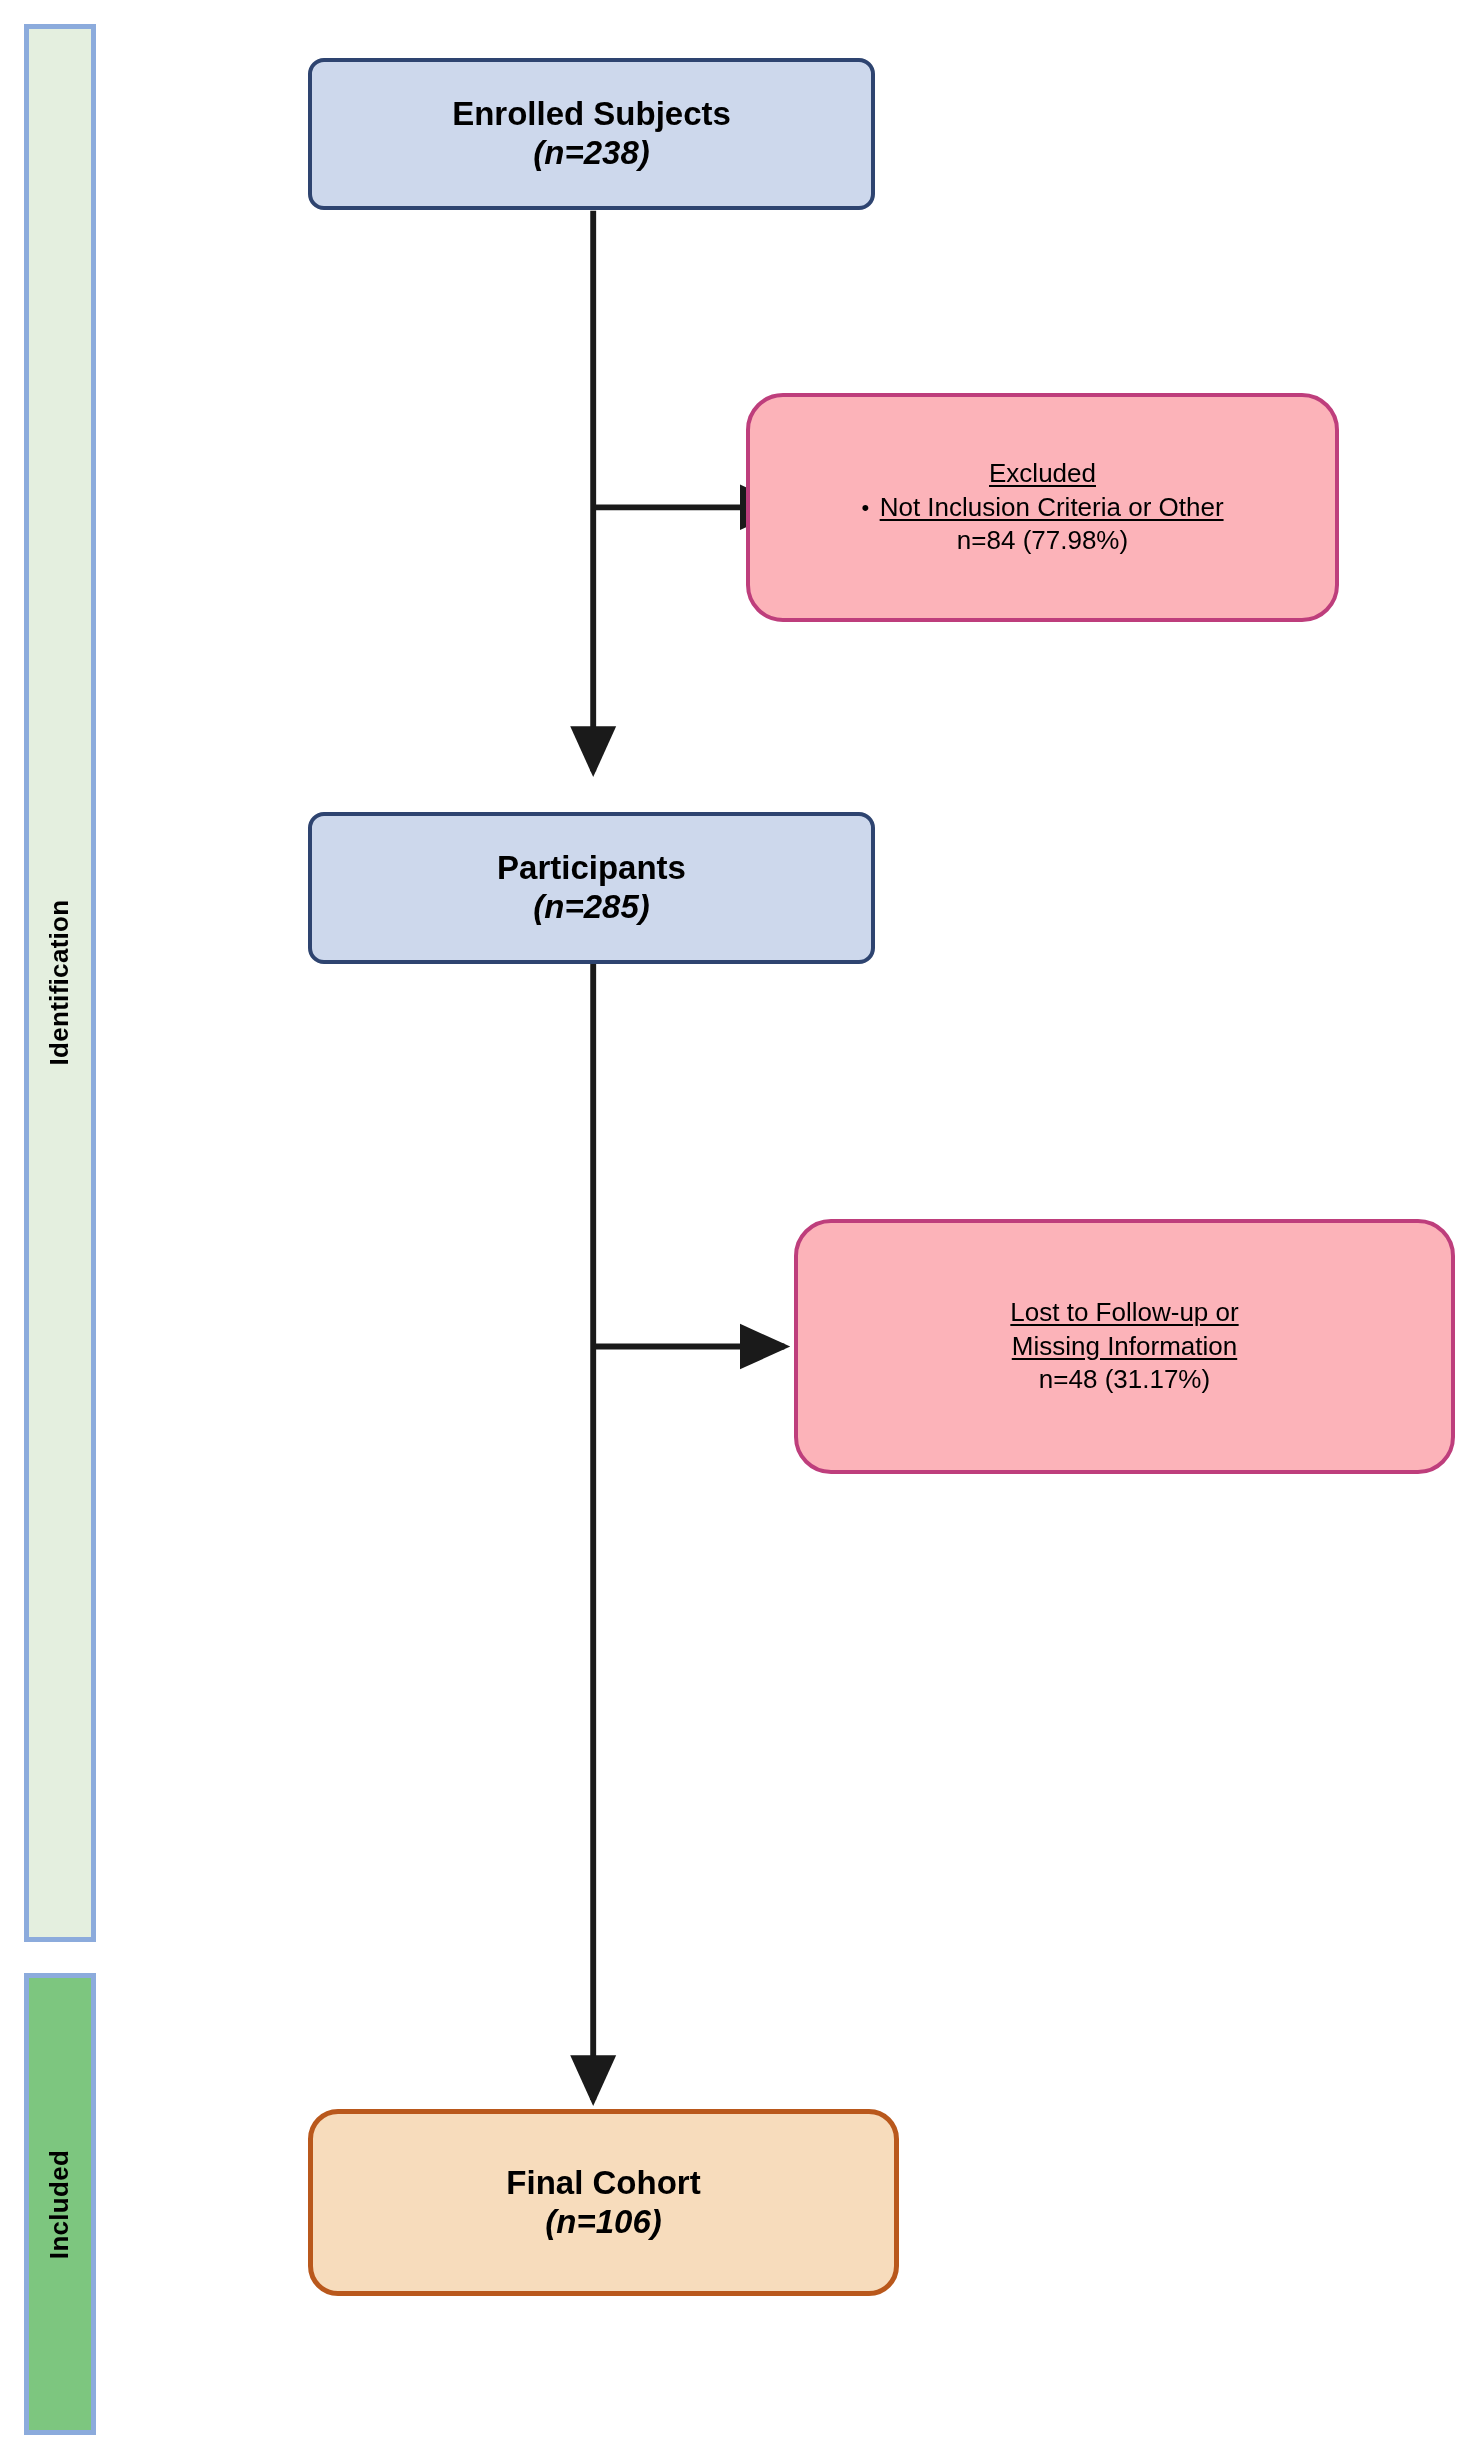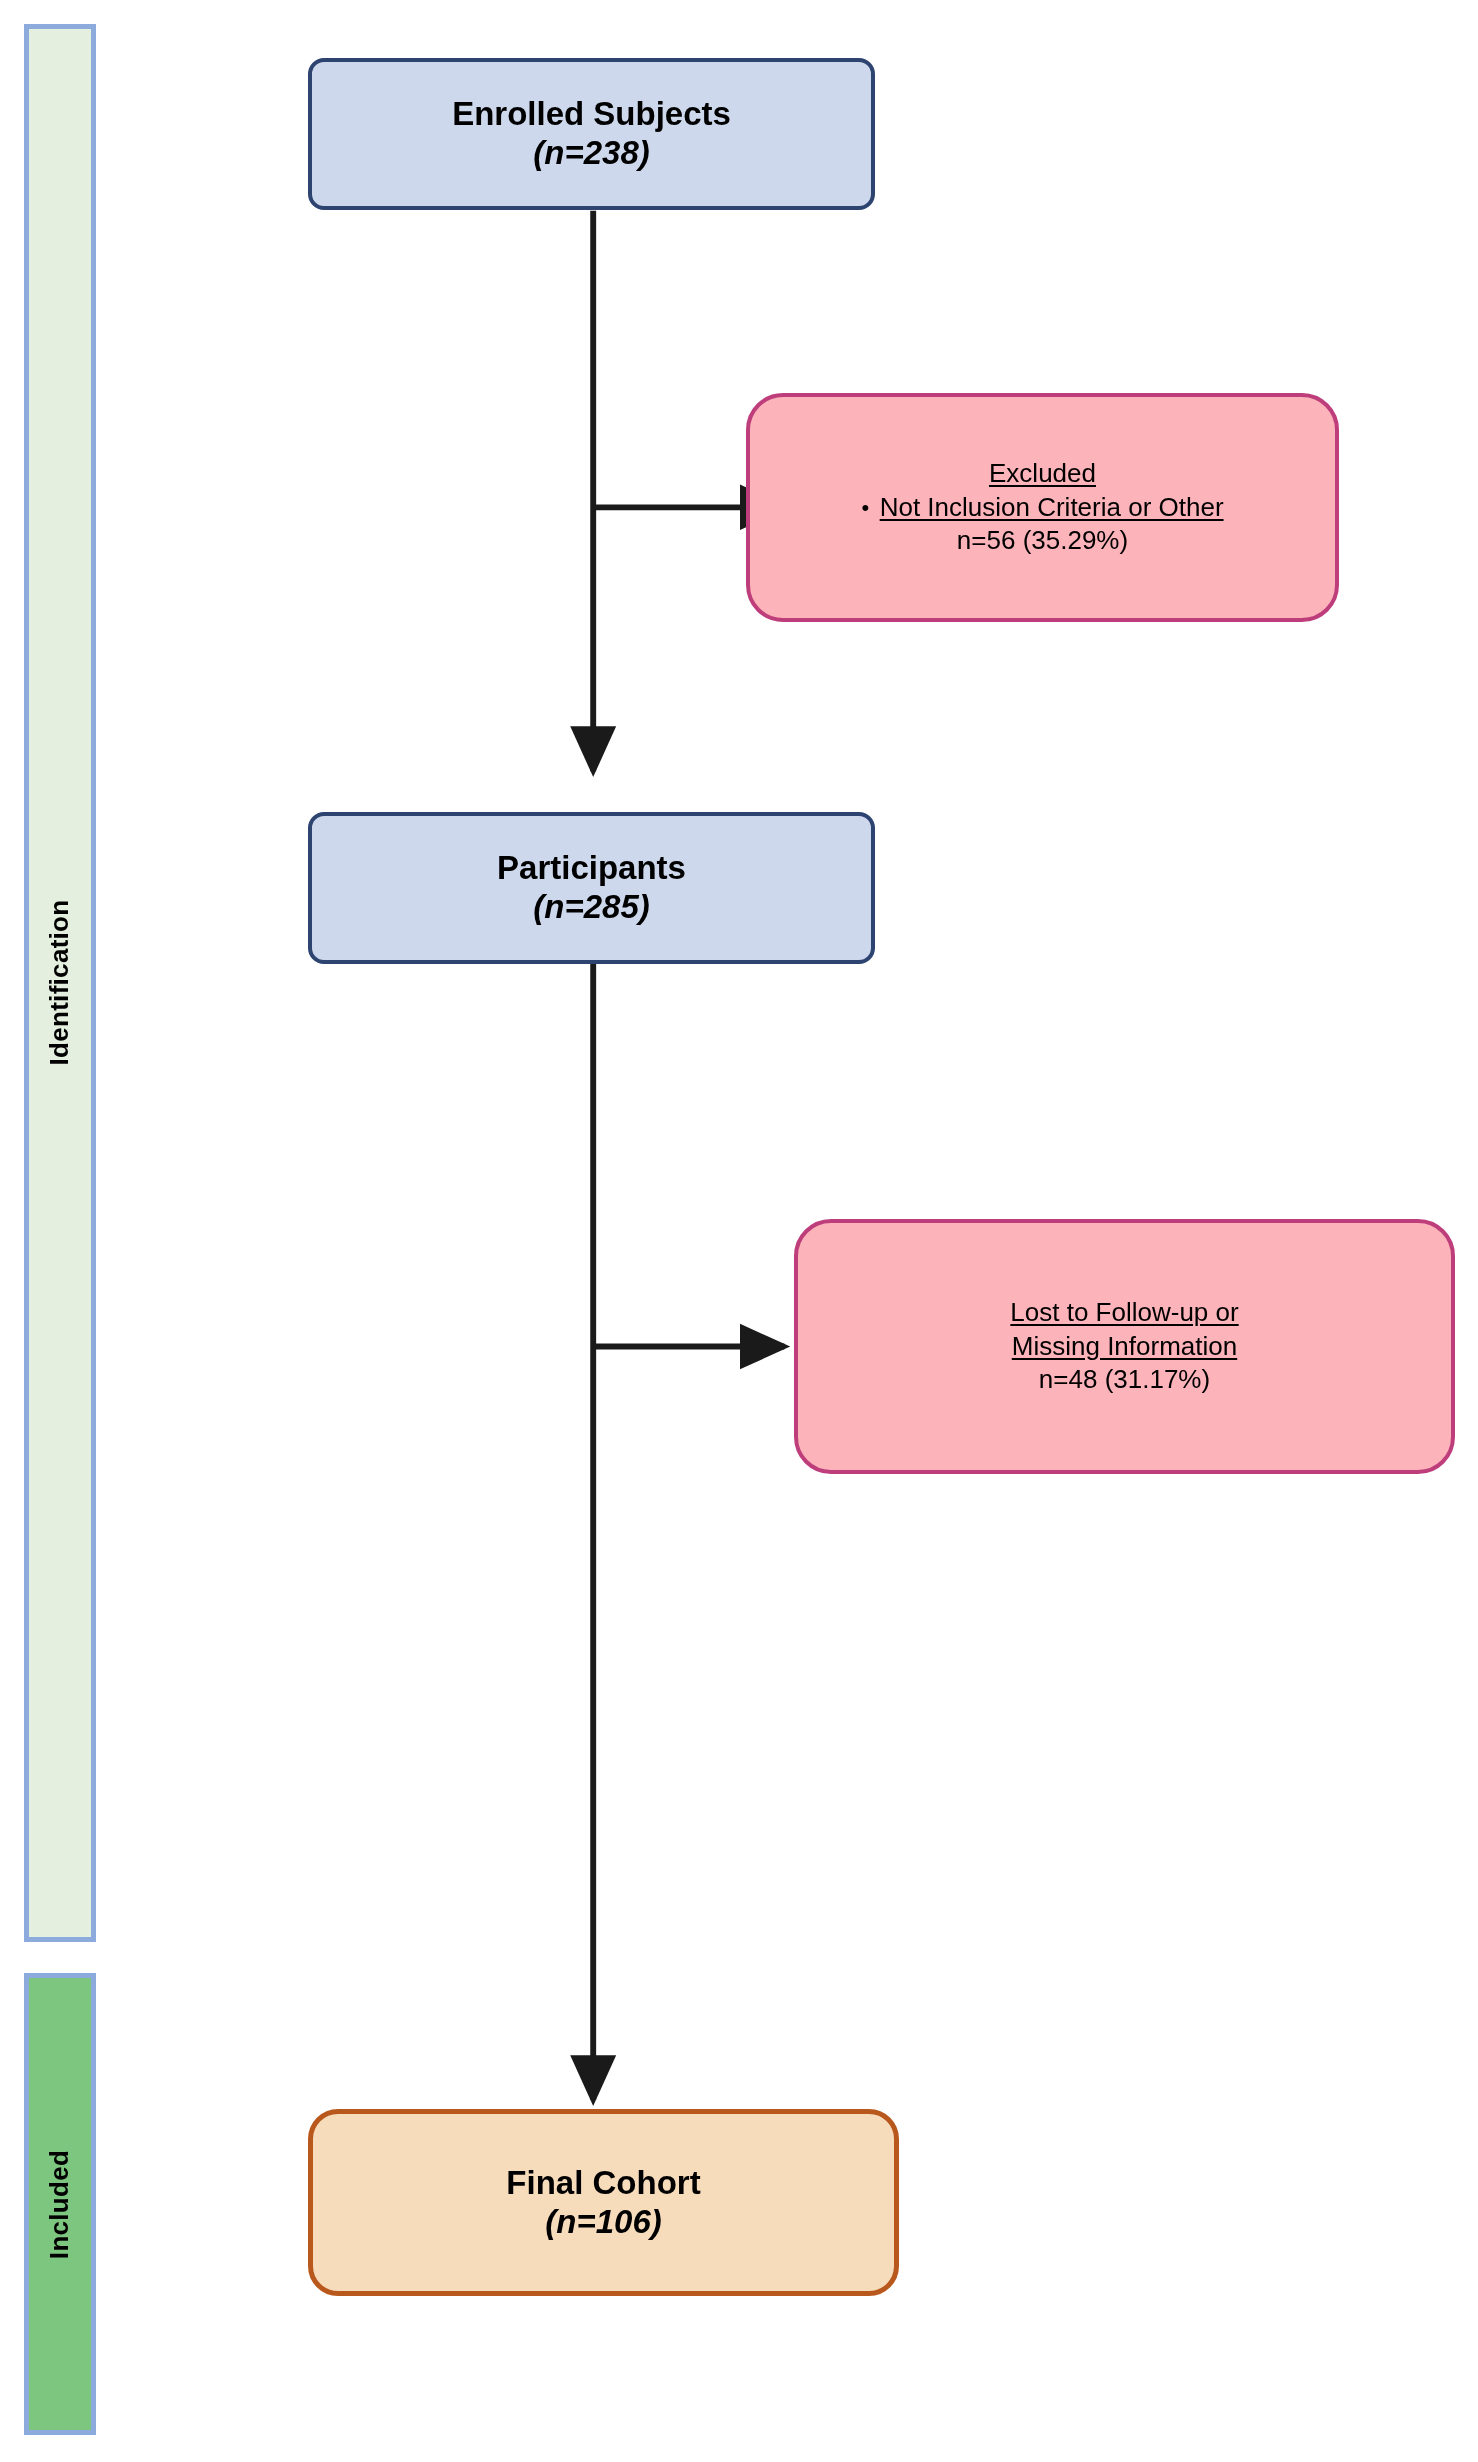--- a/index.html
+++ b/index.html
@@ -186,21 +186,21 @@
     <div class="node-title">Enrolled Subjects</div>
     <div class="node-sub">(n=238)</div>
   </div>
 
   <div class="node pink" id="node-excluded">
     <div class="excl-heading">Excluded</div>
     <div class="excl-bullet-row">
       <span class="excl-bullet-dot">•</span>
       <span class="excl-bullet-text">Not Inclusion Criteria or Other</span>
     </div>
-    <div class="excl-count">n=56 (35.29%)</div>
+    <div class="excl-count">n=84 (77.98%)</div>
   </div>
 
   <div class="node blue" id="node-participants">
     <div class="node-title">Participants</div>
     <div class="node-sub">(n=285)</div>
   </div>
 
   <div class="node pink" id="node-lost">
     <div class="excl-line-u">Lost to Follow-up or</div>
     <div class="excl-line-u">Missing Information</div>

